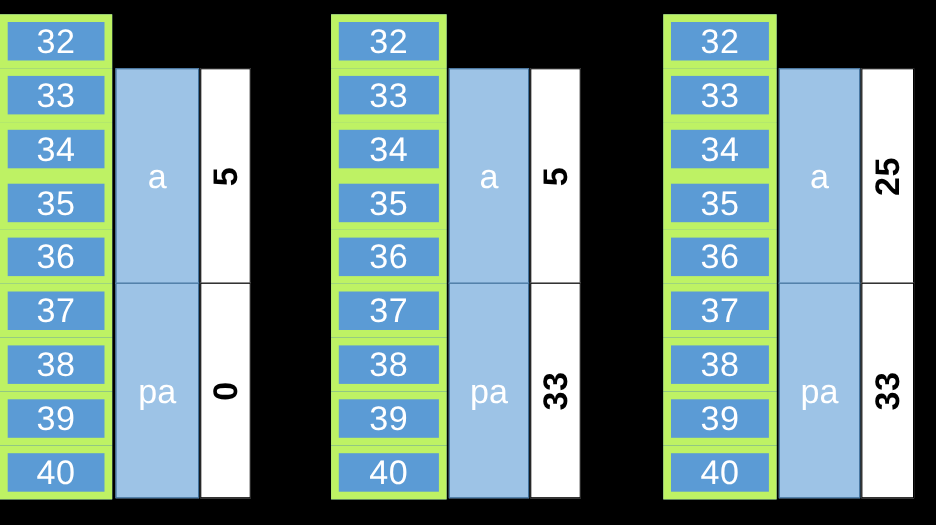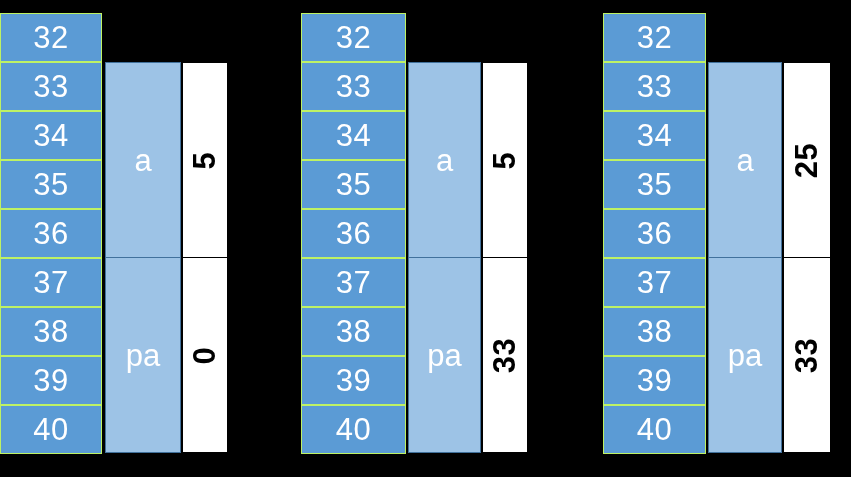--- a/index.html
+++ b/index.html
@@ -28,21 +28,21 @@
 
   
   .addr-col {
     position: absolute;
     top: 13px;
   }
   .addr-cell {
     position: absolute;
     left: 0;
     background: #5B9BD5;
-    border: 1px solid #bef264;
+    border: 7px solid #bef264;
     box-sizing: border-box;
     color: #FFFFFF;
     display: flex;
     align-items: center;
     justify-content: center;
     font-size: 31px;
     line-height: 1;
     letter-spacing: 0.5px;
   }
 

